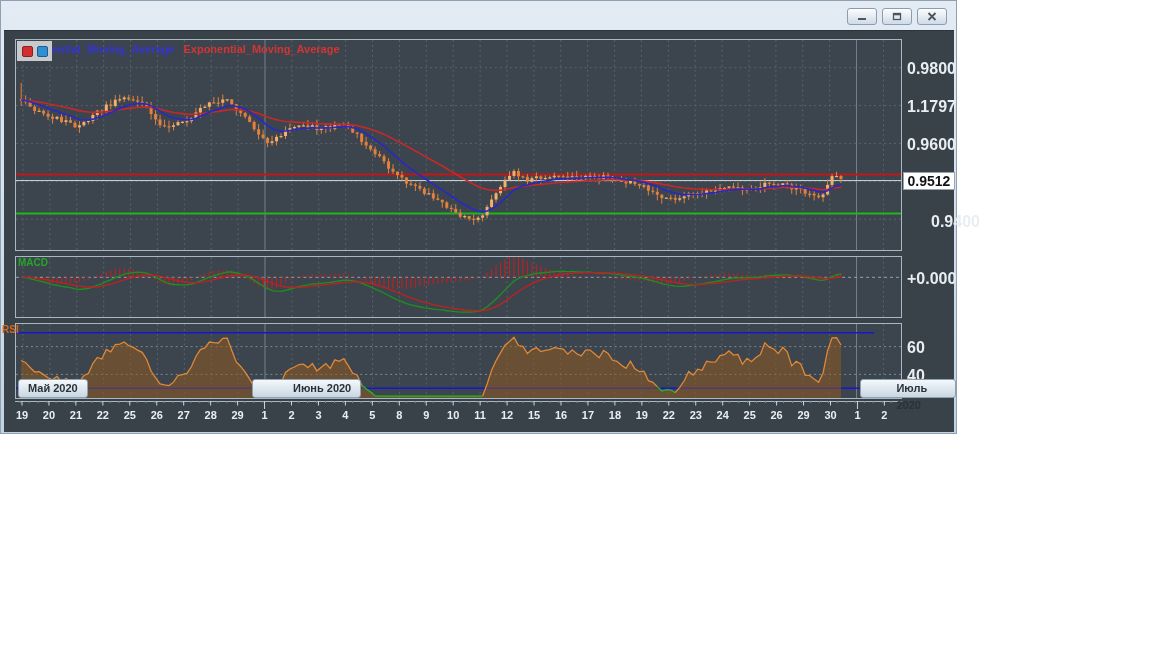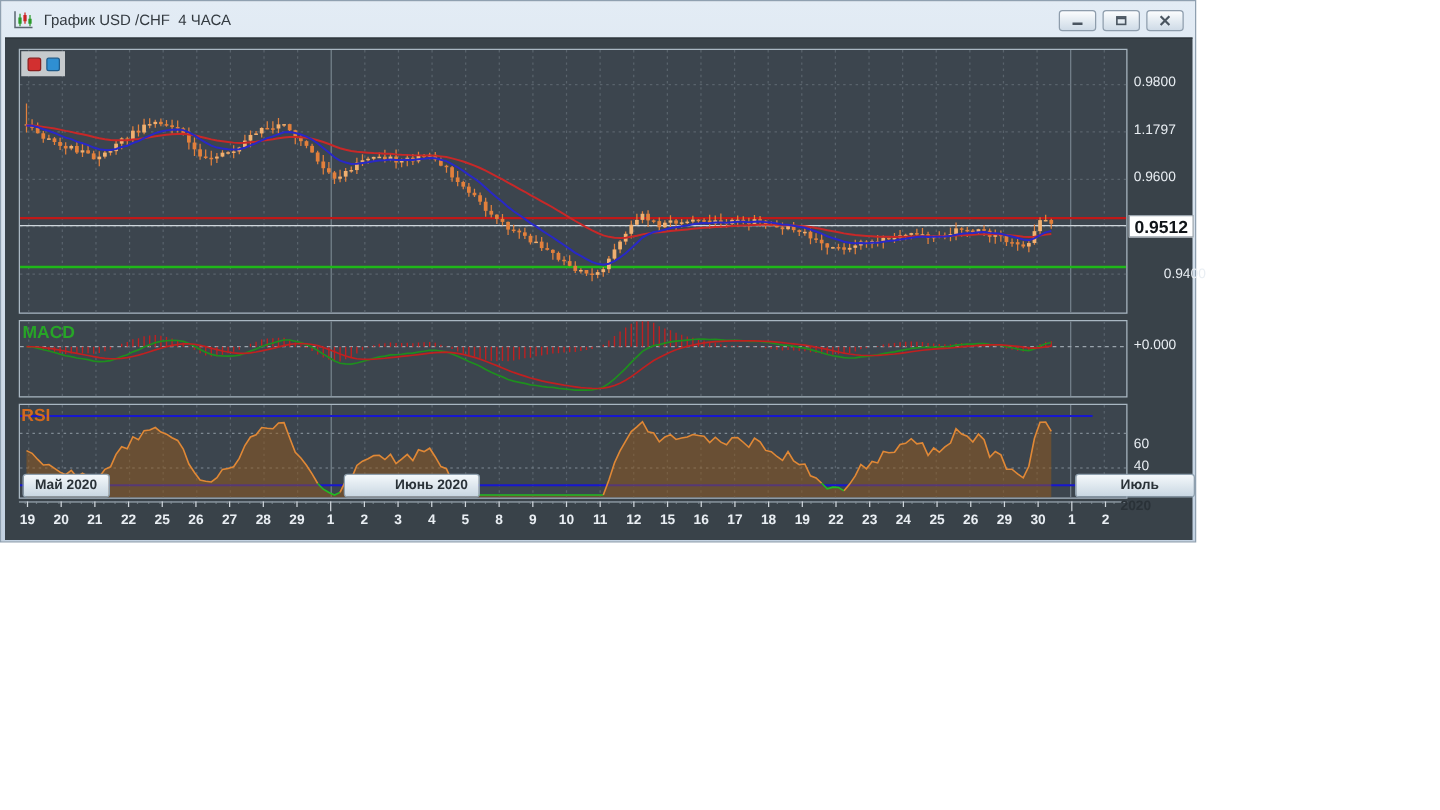--- a/index.html
+++ b/index.html
@@ -12,52 +12,40 @@
   #winbtns{position:absolute;top:7px;right:9px;display:flex;gap:5px;}
   .wbtn{width:30px;height:17px;background:linear-gradient(#fcfdfe,#e2eaf1 55%,#cfdbe7);
     border:1px solid #8e9dac;border-radius:3px;display:flex;align-items:center;justify-content:center;padding:0;cursor:pointer;}
   #client{position:absolute;left:3px;top:29px;width:950px;height:401px;background:#394249;border-top:1px solid #2c343b;}
   .panel{position:absolute;background:#3c454e;border:1px solid #a9b7c2;box-sizing:border-box;}
   #main-plot{left:14px;top:38px;width:887px;height:212px;}
   #macd-plot{left:14px;top:255px;width:887px;height:62px;}
   #rsi-plot{left:14px;top:322px;width:887px;height:76px;}
   #xaxis-strip{position:absolute;left:14px;top:400px;width:887px;height:27px;}
   #price-axis{position:absolute;left:901px;top:32px;width:54px;height:396px;}
-  .axlbl{position:absolute;left:5px;color:#e9eef3;font-size:11px;font-weight:400;z-index:1;}
+  .axlbl{position:absolute;left:5px;color:#e9eef3;font-size:16px;font-weight:700;z-index:1;}
   #price-box{position:absolute;left:1px;top:139px;width:50px;height:16px;background:#ffffff;color:#101418;
     font-size:14px;font-weight:700;display:flex;align-items:center;justify-content:center;border:1px solid #9aa4ad;z-index:3;}
   #indicator-buttons{position:absolute;left:16px;top:40px;width:35px;height:20px;background:#c6cacd;
     display:flex;align-items:center;justify-content:center;gap:4px;z-index:2;}
   .indbtn{width:11px;height:11px;border-radius:2px;padding:0;cursor:pointer;}
   #ind-red{background:#d23030;border:1px solid #8c1f1f;}
   #ind-blue{background:#2f8fd2;border:1px solid #1f5c8c;}
   #legend{position:absolute;left:51px;top:42px;display:flex;gap:9px;font-size:11px;font-weight:700;z-index:1;white-space:nowrap;}
-  #macd-label{position:absolute;left:17px;top:256px;color:#27a527;font-size:14px;font-weight:700;z-index:2;}
-  #rsi-label{position:absolute;left:16px;top:323px;color:#d2691e;font-size:14px;font-weight:700;z-index:2;}
+  #macd-label{position:absolute;left:17px;top:256px;color:#27a527;font-size:10px;font-weight:700;z-index:2;}
+  #rsi-label{position:absolute;left:1px;top:323px;color:#d2691e;font-size:10px;font-weight:700;z-index:2;}
   .monthbox{position:absolute;top:378px;height:19px;line-height:17px;padding:0 9px;font-size:11px;font-weight:700;color:#2a3238;
     background:linear-gradient(#f4f8fb,#c9d7e2);border:1px solid #8fa0ae;border-radius:3px;box-sizing:border-box;z-index:4;}
   svg{display:block;}
 </style>
 </head>
 <body>
 
 <div id="window">
 
-  <div id="titlebar">
-    <svg id="title-icon" viewBox="0 0 18 16">
-      <path d="M2 1 v13 h14" stroke="#5a6670" stroke-width="1.2" fill="none"></path>
-      <line x1="6" y1="3" x2="6" y2="13" stroke="#2a9a2a" stroke-width="1"></line>
-      <rect x="4.7" y="6" width="2.6" height="5" fill="#2a9a2a"></rect>
-      <line x1="10" y1="2" x2="10" y2="11" stroke="#cc2222" stroke-width="1"></line>
-      <rect x="8.7" y="4" width="2.6" height="5" fill="#cc2222"></rect>
-      <line x1="14" y1="4" x2="14" y2="13" stroke="#2a9a2a" stroke-width="1"></line>
-      <rect x="12.7" y="7" width="2.6" height="4" fill="#2a9a2a"></rect>
-    </svg>
-    <span id="title-text">График USD /CHF  4 ЧАСА</span>
-  </div>
 
   <div id="winbtns">
     <button class="wbtn">
       <svg width="10" height="9" viewBox="0 0 10 9">
           <line x1="1" y1="7" x2="9" y2="7" stroke="#4a5560" stroke-width="2"></line>
         </svg>
     </button>
     <button class="wbtn">
       <svg width="10" height="9" viewBox="0 0 10 9">
           <rect x="1.5" y="1.5" width="7" height="6" fill="none" stroke="#4a5560" stroke-width="1.3"></rect>
@@ -929,33 +917,37 @@
         <line x1="869.4" y1="0" x2="869.4" y2="4.5" stroke="#cfd6dc"></line>
         <text x="869.4" y="18" text-anchor="middle" fill="#e9eef3" font-size="11" font-weight="700" font-family="&quot;Liberation Sans&quot;,sans-serif">2</text>
       </svg>
     </div>
 
   <div id="indicator-buttons">
     <button id="ind-red" class="indbtn"></button>
     <button id="ind-blue" class="indbtn"></button>
   </div>
 
+  <div id="legend">
+    <span class="lgitem" style="color: rgb(52, 52, 214);">ential_Moving_Average</span>
+    <span class="lgitem" style="color: rgb(214, 52, 52);">Exponential_Moving_Average</span>
+  </div>
 
   <div id="macd-label">MACD</div>
   <div id="rsi-label">RSI</div>
 
   <div id="price-axis">
     <div id="price-box">0.9512</div>
   <div class="axlbl" style="top: 26.9225px;">0.9800</div>
       <div class="axlbl" style="top: 65.1725px;">1.1797</div>
       <div class="axlbl" style="top: 103.422px;">0.9600</div>
       <div class="axlbl" style="top: 141.672px;">0.9500</div>
       <div class="axlbl" style="top: 179.923px; padding-left: 24px;">0.9400</div>
       <div class="axlbl" style="top: 237px;">+0.000</div>
-      <div class="axlbl" style="top: 316px;">60</div>
+      <div class="axlbl" style="top: 306px;">60</div>
       <div class="axlbl" style="top: 334px;">40</div>
     </div>
 
   <div class="monthbox" style="left: 17px;">Май 2020</div>
-  <div class="monthbox" style="left: 274px; padding-left: 40px;">Июнь 2020</div>
+  <div class="monthbox" style="left: 251px; padding-left: 40px;">Июнь 2020</div>
   <div class="monthbox" style="left: 859.45px; padding-left: 35px;">Июль 2020</div>
 
 </div>
 
 </body></html>

